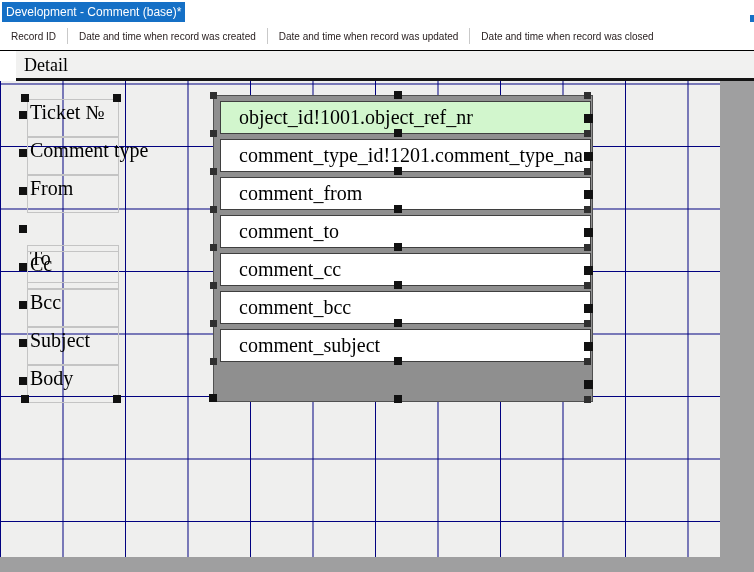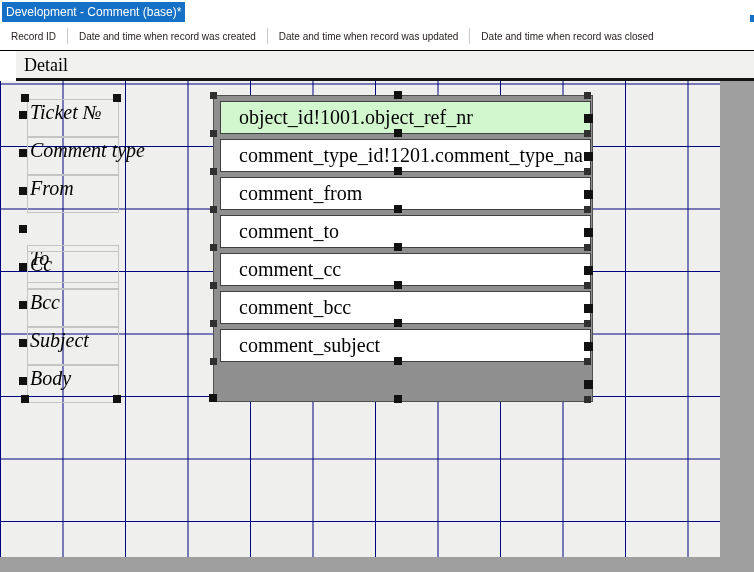--- a/index.html
+++ b/index.html
@@ -30,21 +30,21 @@
             background-image:
               linear-gradient(to right, var(--grid,#000080) 1px, transparent 1px),
               linear-gradient(to bottom, var(--grid,#000080) 1px, transparent 1px);
             background-size:62.5px 100%, 100% 62.5px;
             background-position:0 0, 0 2.5px; }
 
   
   .label-row { position:absolute; left:27px; width:92px; height:38px;
                border:1px solid #c4c4c4; }
   .label-row span { font-family:"Liberation Serif", serif; font-size:20px; color:#000;
-                    position:absolute; left:2px; top:1px; white-space:nowrap;font-style:italic; }
+                    position:absolute; left:2px; top:1px; white-space:nowrap; }
 
   
   .field-group { position:absolute; left:213px; top:14px; width:380px; height:307px;
                  background:#8f8f8f; border:1px solid #505050; }
   .field-box { position:absolute; left:6px; width:371px; height:33px; background:#fff;
                border:1px solid #3f3f3f; font-family:"Liberation Serif", serif; font-size:20px;
                line-height:30px; color:#000; padding-left:18px; white-space:nowrap; overflow:hidden; }
   .field-box.hl { background:var(--hl-green,#d2f6cd); }
 
   

